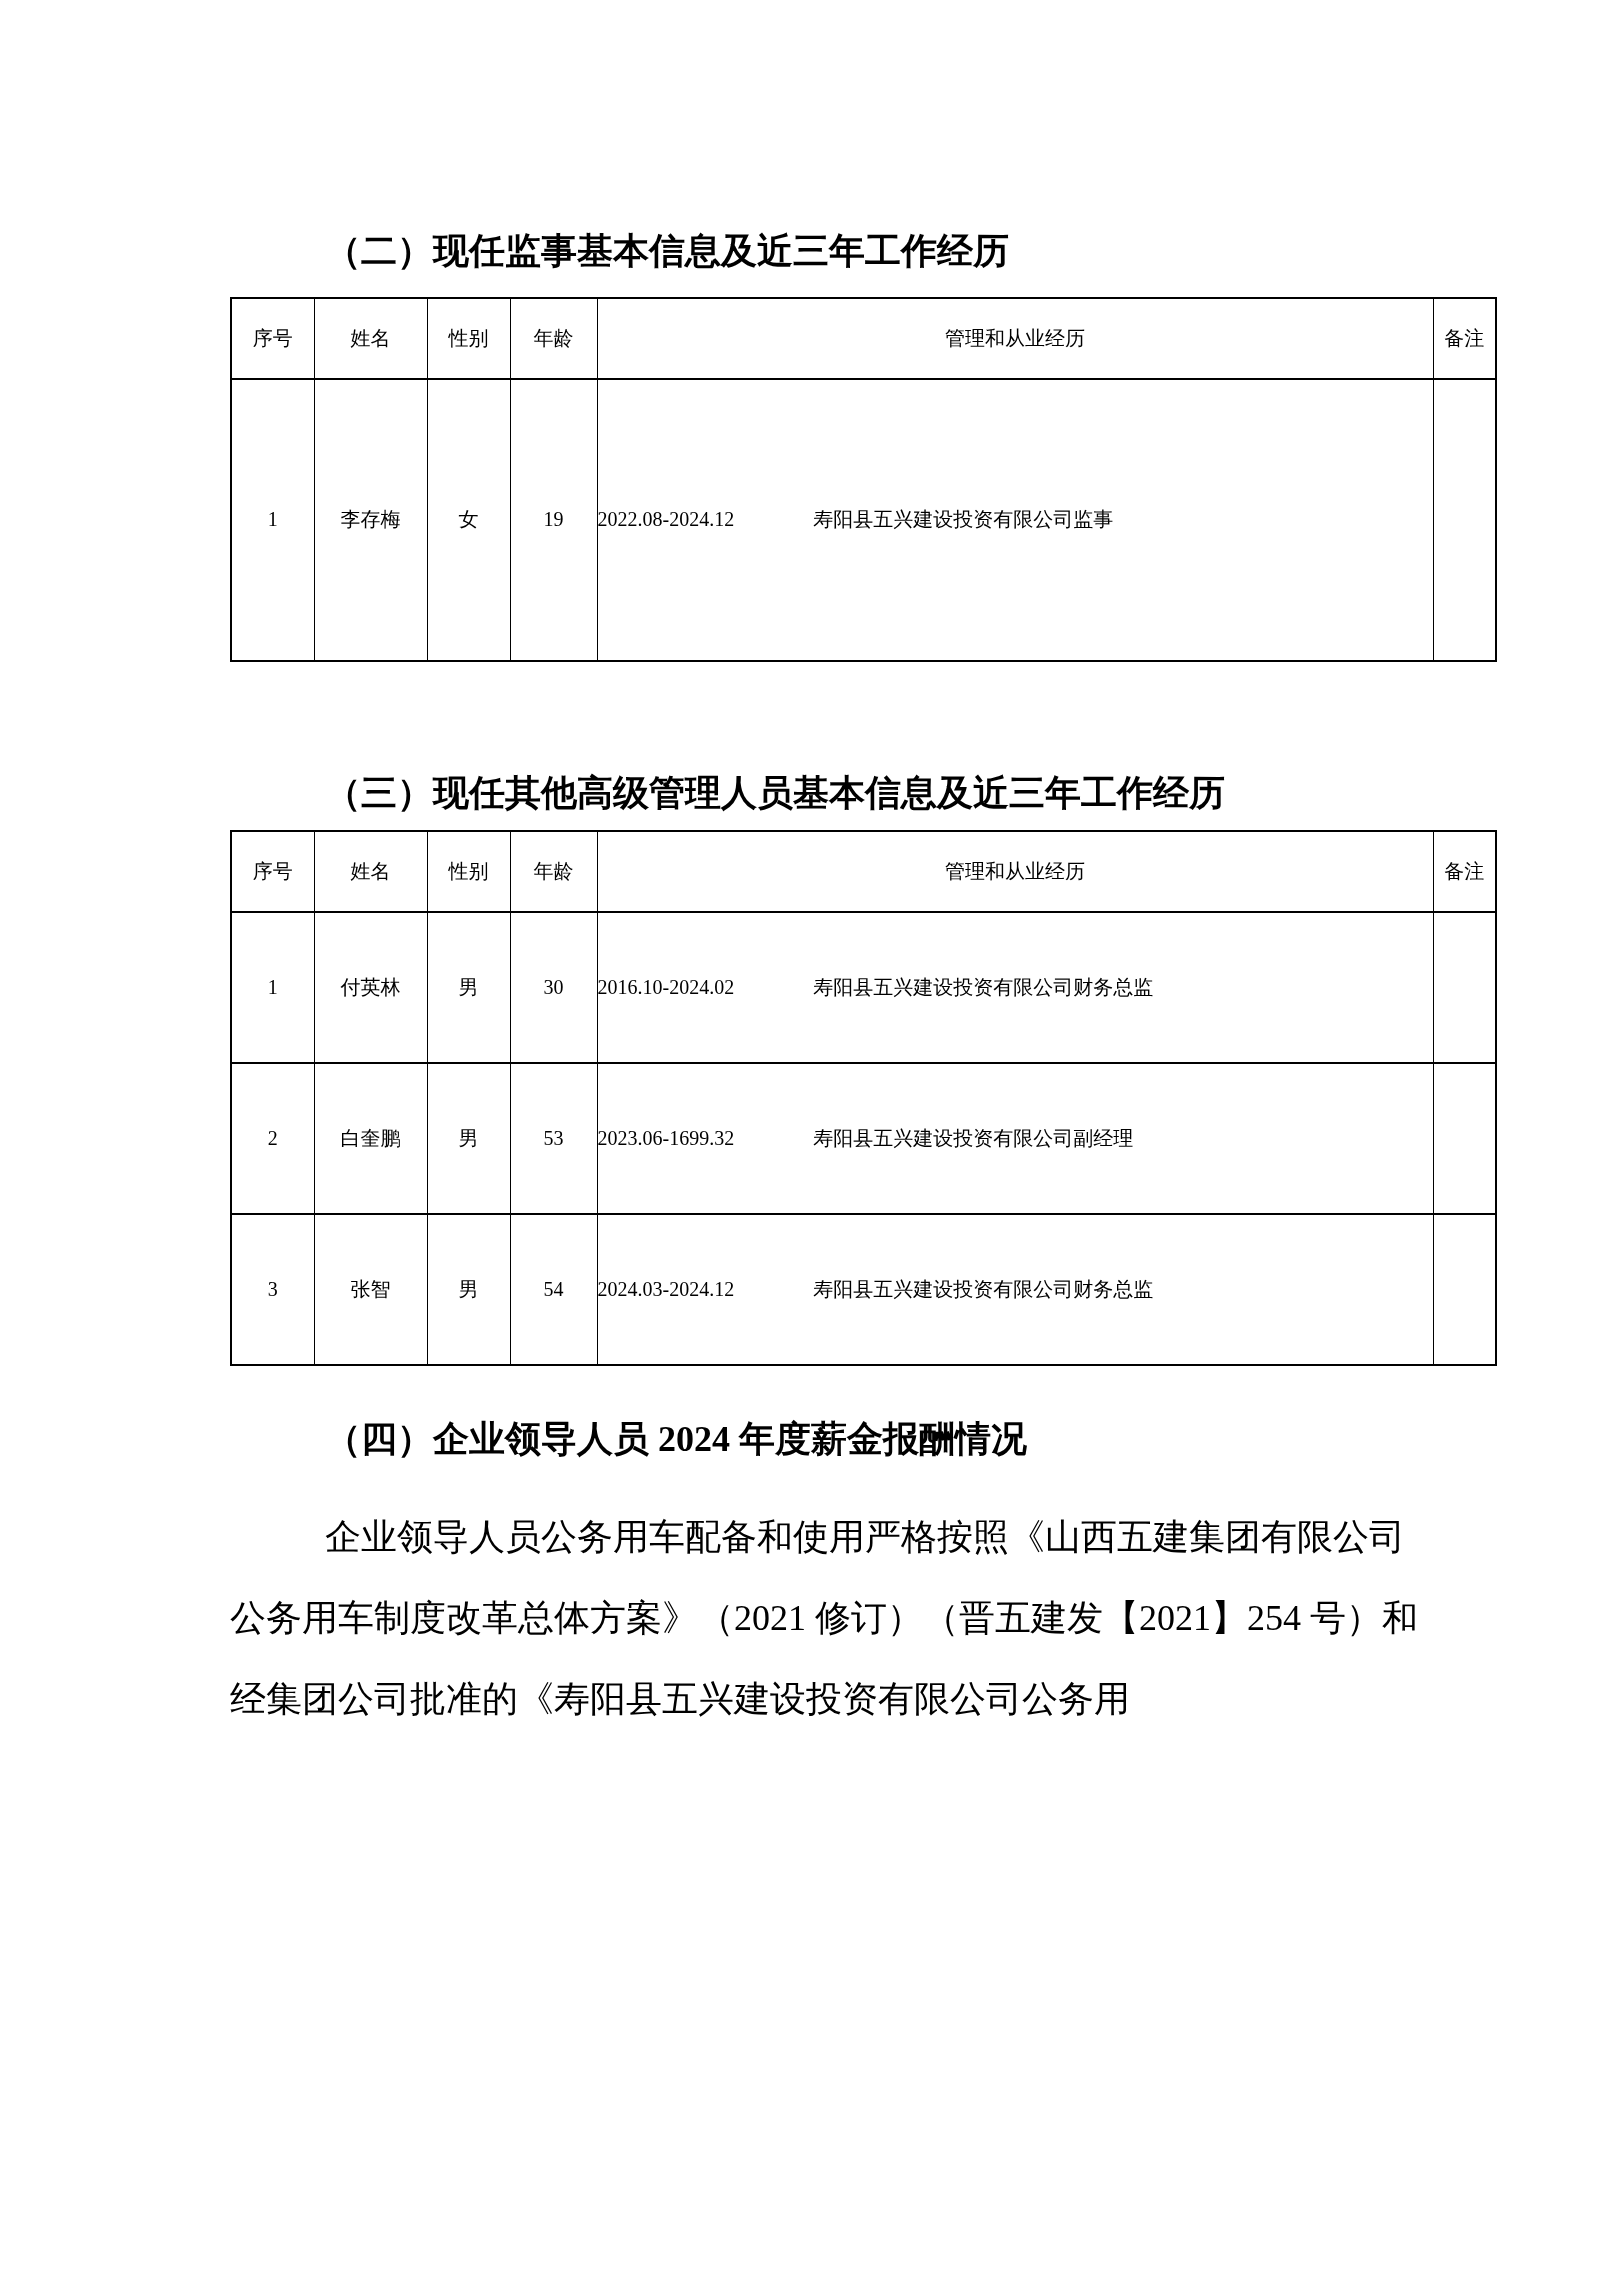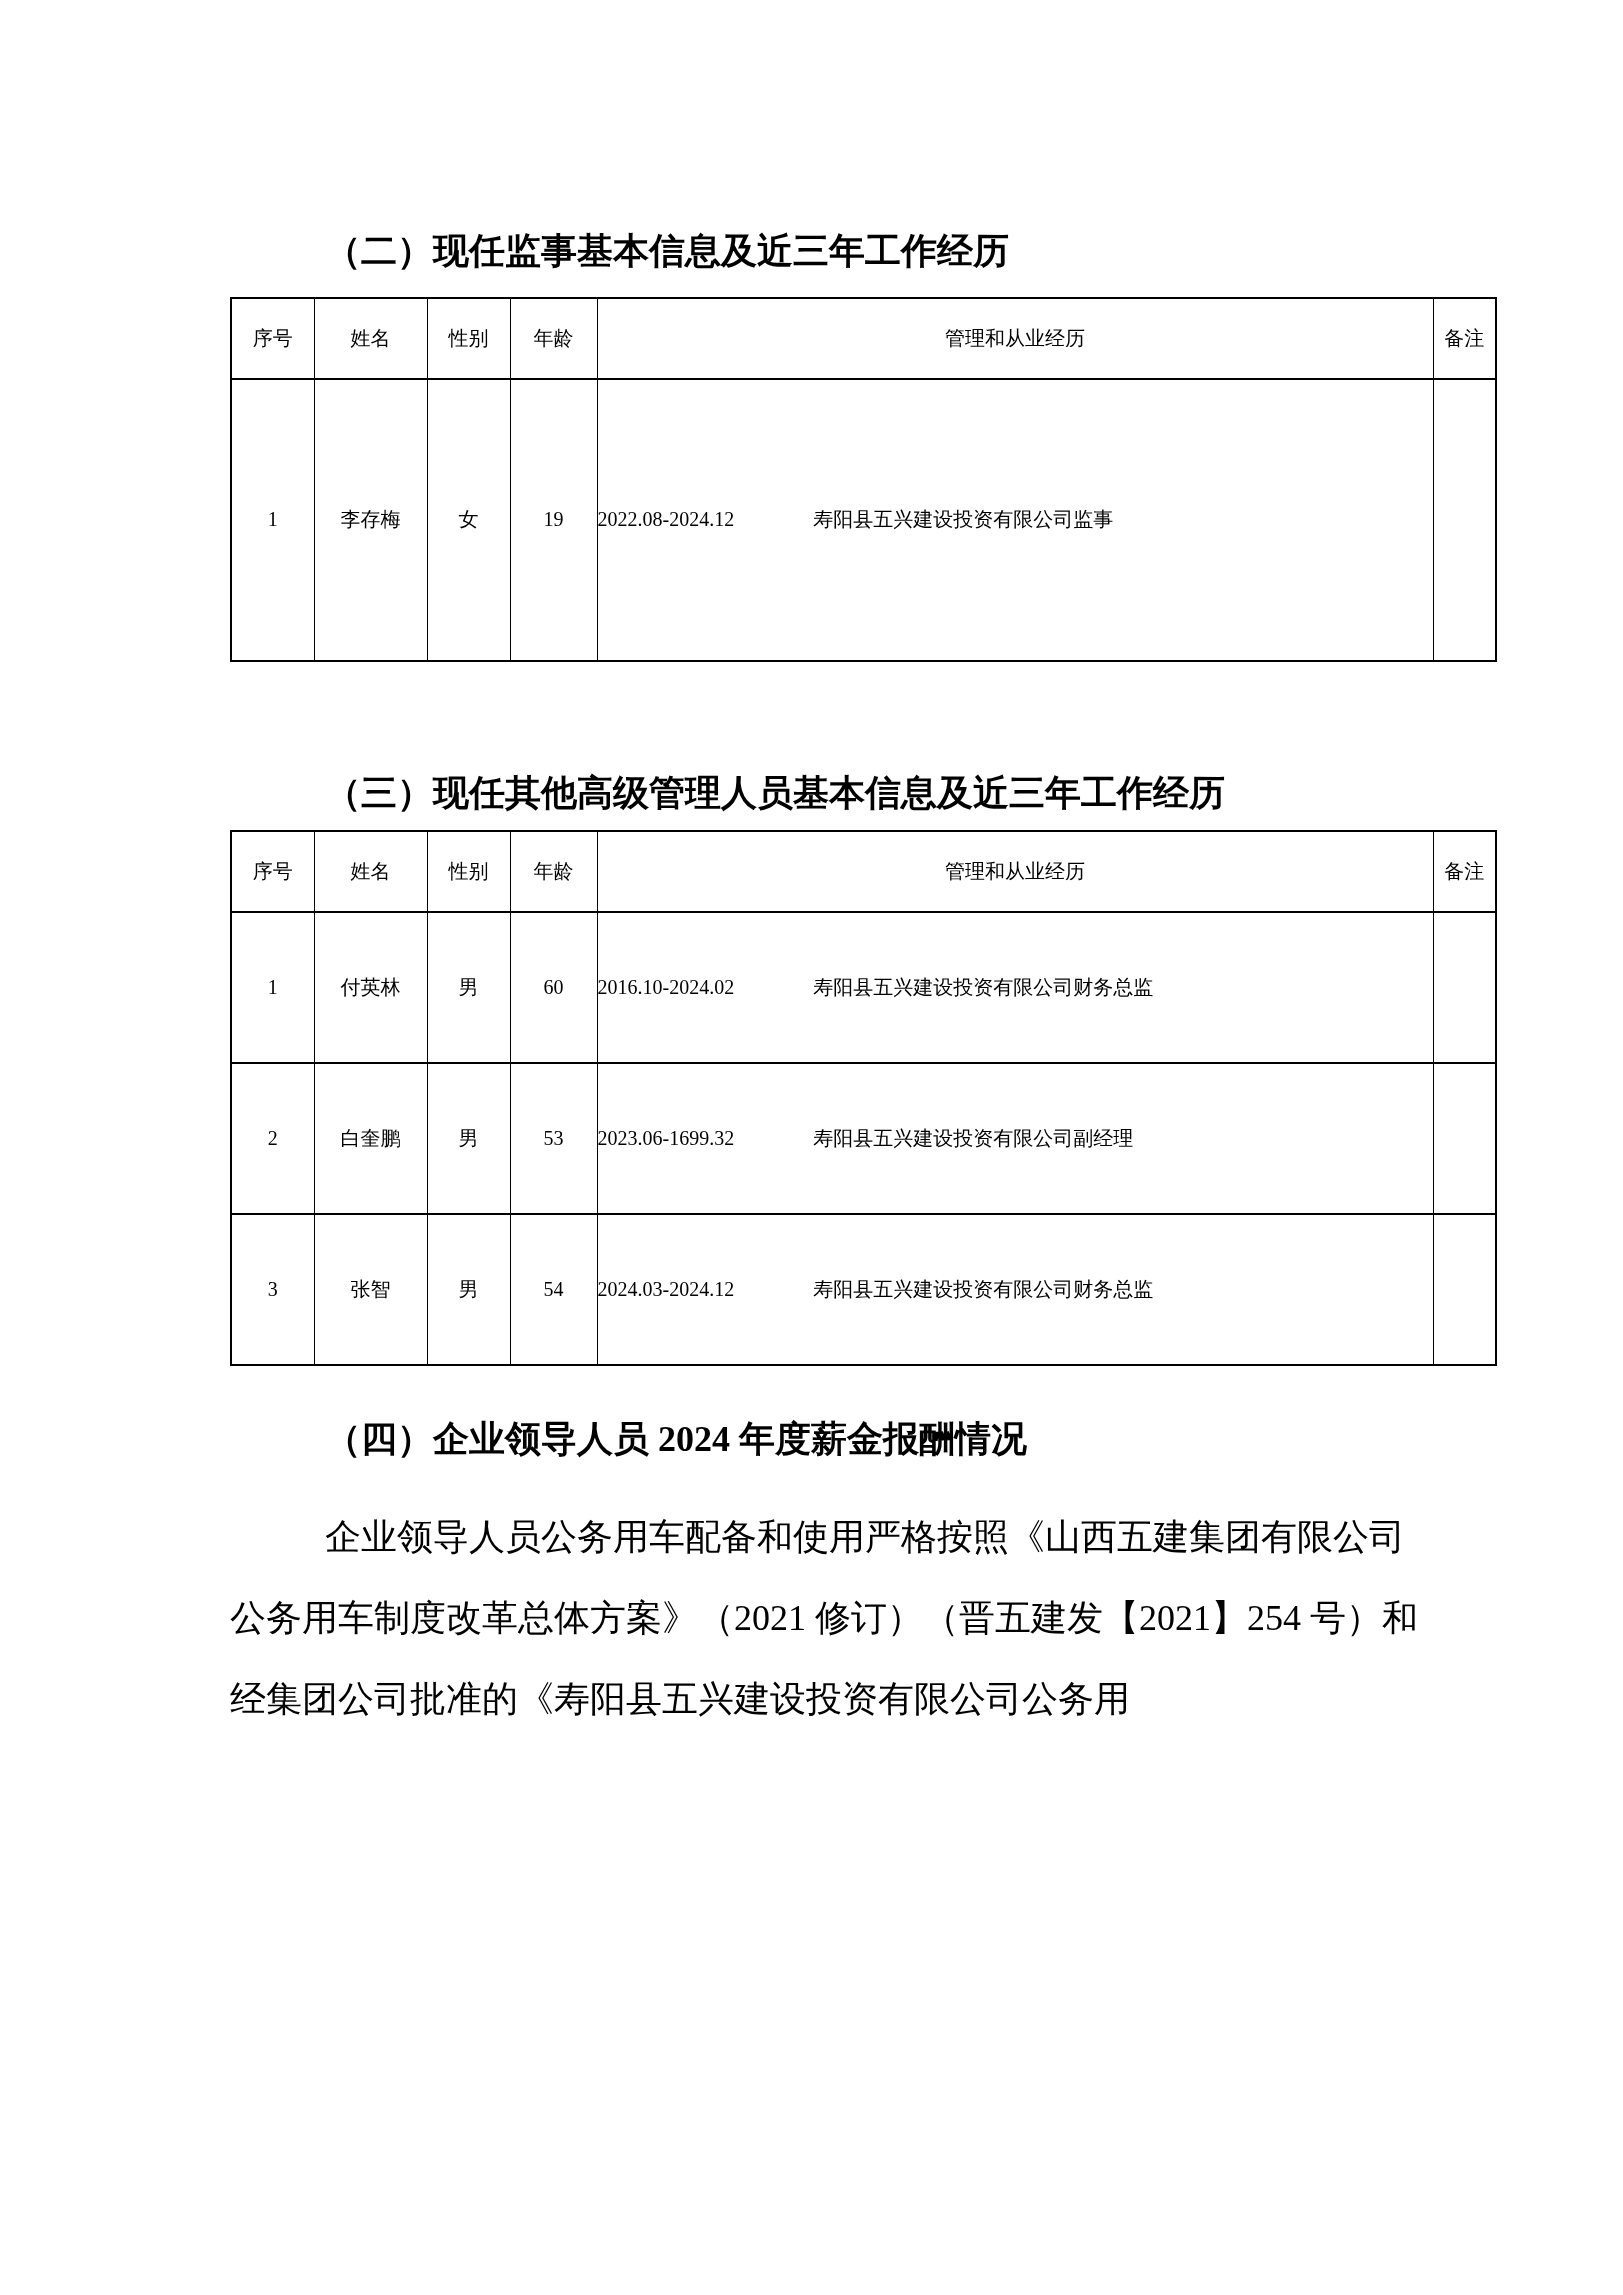--- a/index.html
+++ b/index.html
@@ -131,21 +131,21 @@
         <th>年龄</th>
         <th>管理和从业经历</th>
         <th>备注</th>
       </tr>
     </thead>
     <tbody>
       <tr>
         <td>1</td>
         <td>付英林</td>
         <td>男</td>
-        <td>60</td>
+        <td>30</td>
         <td class="exp-cell">
           <div class="exp-inner">
             <span class="exp-date">2016.10-2024.02</span>
             <span class="exp-role">寿阳县五兴建设投资有限公司财务总监</span>
           </div>
         </td>
         <td></td>
       </tr>
       <tr>
         <td>2</td>

